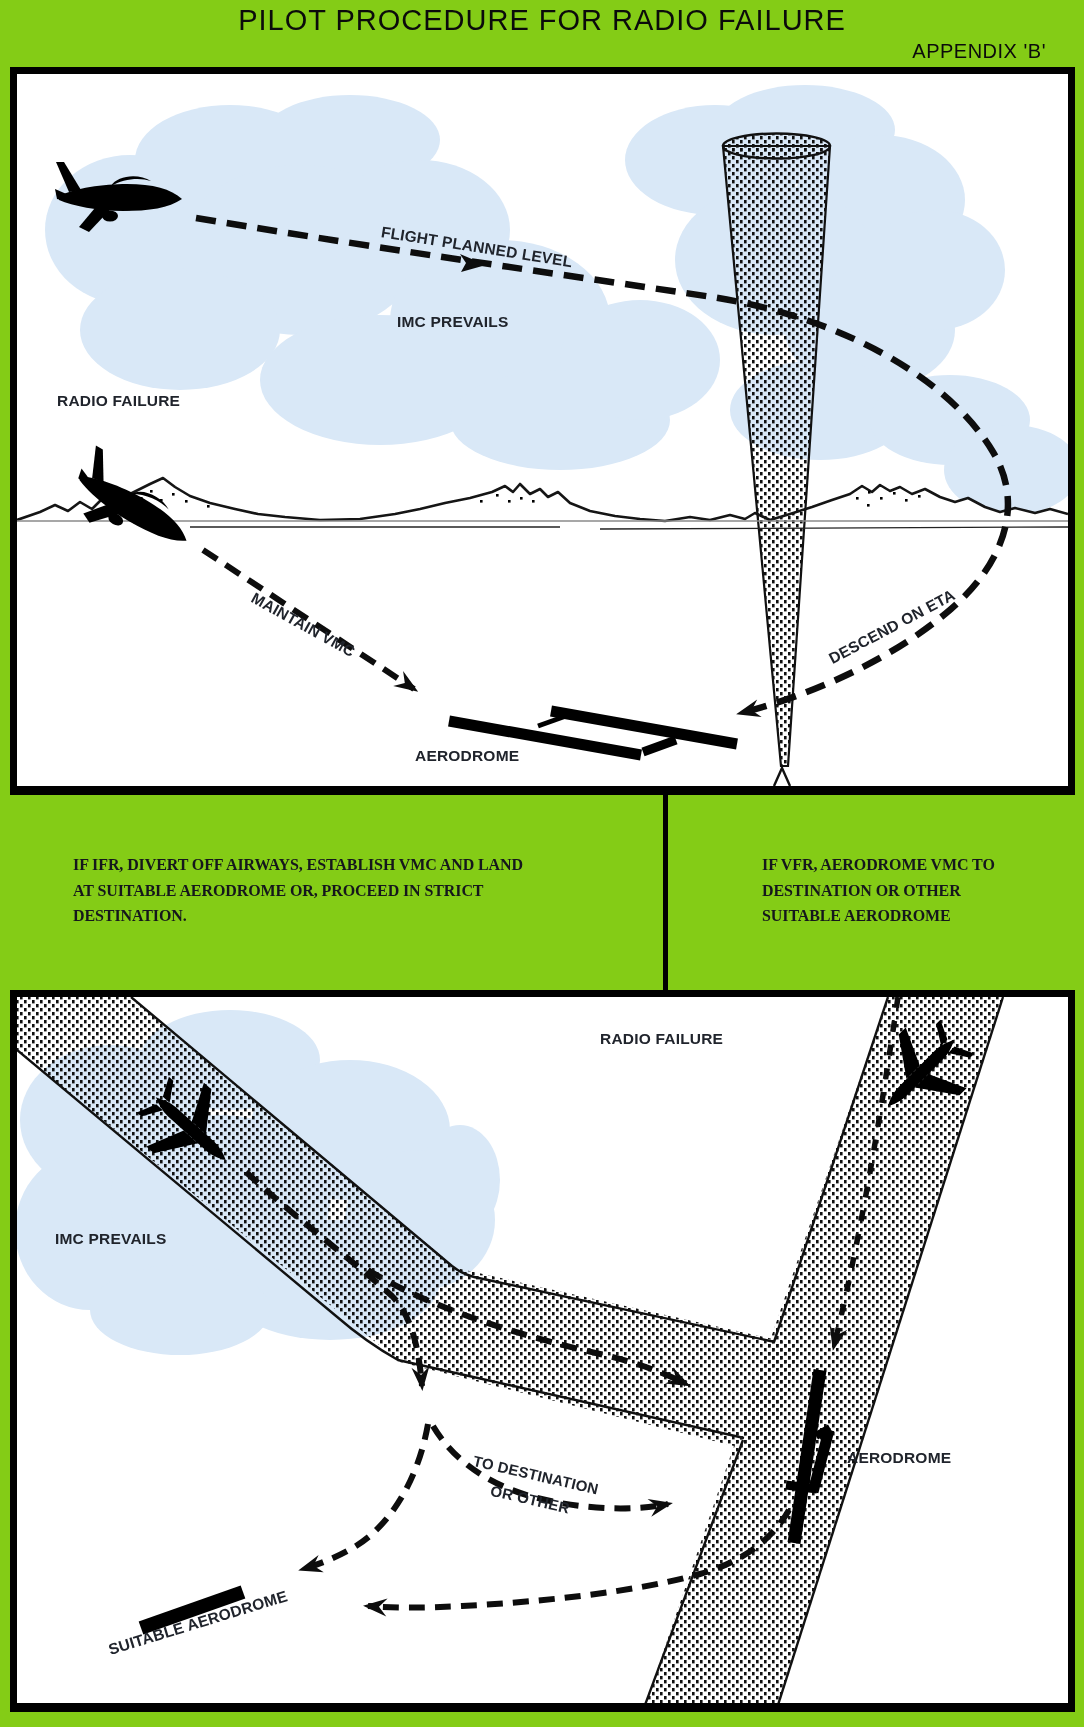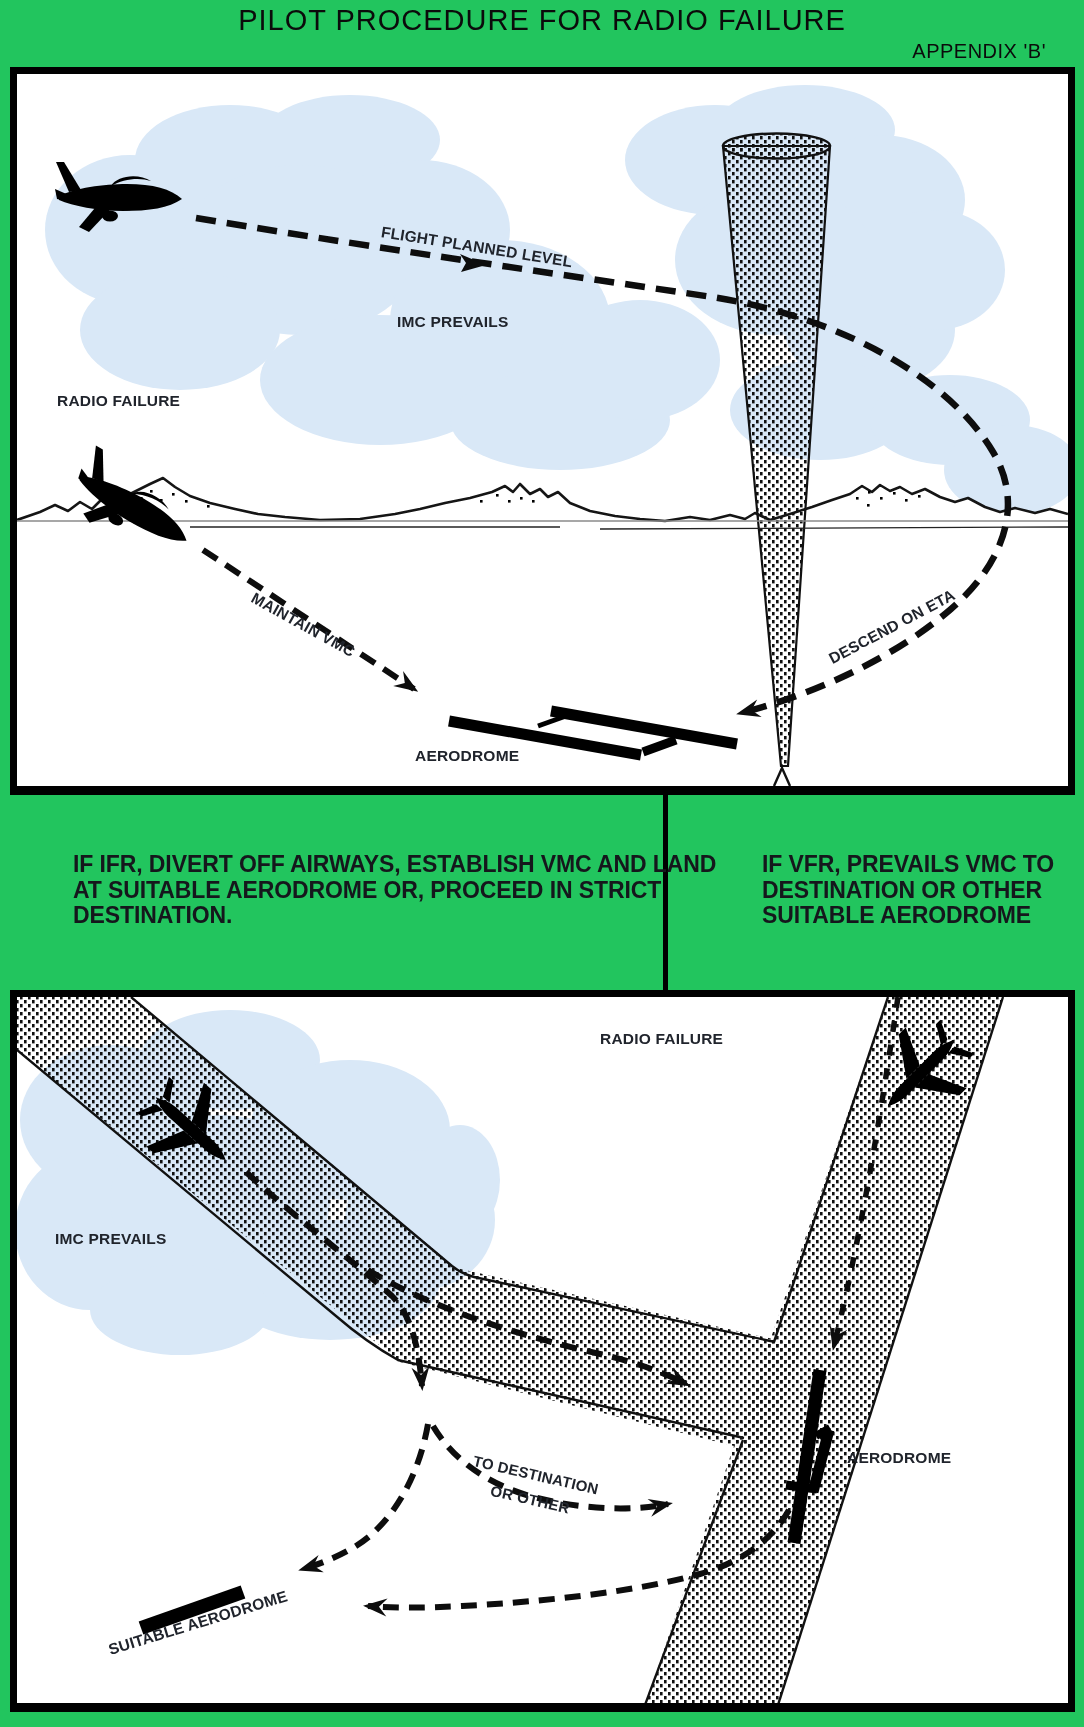--- a/index.html
+++ b/index.html
@@ -1,34 +1,34 @@
 <!DOCTYPE html>
 <html><head>
 <meta charset="utf-8">
 <style>
   html,body{margin:0;padding:0;background:#ffffff;}
   #stage{
-    position:relative;width:1084px;height:1727px;background:#22c55e;
+    position:relative;width:1084px;height:1727px;background:#84cc16;
     font-family:"Liberation Sans",sans-serif;color:#1a1c22;overflow:hidden;
   }
   .panel{position:absolute;box-sizing:border-box;border:7px solid #000;border-bottom-width:9px;background:#fff;}
   #panel-top{left:10px;top:67px;width:1065px;height:728px;}
   #panel-bottom{left:10px;top:990px;width:1065px;height:722px;}
   .panel svg{display:block;}
   .lbl{position:absolute;font-weight:700;font-size:15.5px;letter-spacing:.2px;color:#20242c;white-space:nowrap;}
   #title{position:absolute;left:0;top:4px;width:1084px;text-align:center;font-size:29px;font-weight:400;letter-spacing:1px;color:#0b0b0b;}
   #appendix{position:absolute;top:40px;right:38px;font-size:20px;font-weight:400;letter-spacing:.5px;color:#0b0b0b;}
   #lbl-fpl{left:380px;top:238px;width:192px;text-align:center;transform:rotate(9deg);transform-origin:center;}
   #lbl-imc-top{left:397px;top:313px;}
   #lbl-rf-top{left:57px;top:392px;}
   #lbl-mvmc{left:232px;top:616px;width:142px;text-align:center;transform:rotate(29deg);transform-origin:center;}
   #lbl-eta{left:808px;top:618px;width:168px;text-align:center;transform:rotate(-28deg);transform-origin:center;}
   #lbl-aero-top{left:415px;top:747px;}
   #divider{position:absolute;left:663px;top:792px;width:5px;height:200px;background:#000;}
-  .instr{position:absolute;font-weight:700;font-size:23px;line-height:25.5px;letter-spacing:-0.1px;color:#15171c;}
+  .instr{position:absolute;font-weight:700;font-size:16px;line-height:25.5px;letter-spacing:-0.1px;color:#15171c;font-family:Liberation Serif, serif;}
   #instr-ifr{left:73px;top:852px;}
   #instr-vfr{left:762px;top:852px;}
   .instr div{white-space:nowrap;}
   #lbl-rf-bot{left:600px;top:1030px;}
   #lbl-imc-bot{left:55px;top:1230px;}
   #lbl-todest{left:452px;top:1462px;width:162px;text-align:center;transform:rotate(13deg);transform-origin:center;font-size:15px;line-height:25px;}
   #lbl-aero-bot{left:847px;top:1449px;}
   #lbl-suit{left:100px;top:1614px;width:196px;text-align:center;transform:rotate(-17deg);transform-origin:center;}
 </style>
 </head>
@@ -139,21 +139,21 @@
   <div class="lbl" id="lbl-eta">DESCEND ON ETA</div>
   <div class="lbl" id="lbl-aero-top">AERODROME</div>
 
   <div id="divider"></div>
   <div class="instr" id="instr-ifr">
     <div>IF IFR, DIVERT OFF AIRWAYS, ESTABLISH VMC AND LAND</div>
     <div>AT SUITABLE AERODROME OR, PROCEED IN STRICT</div>
     <div>DESTINATION.</div>
   </div>
   <div class="instr" id="instr-vfr">
-    <div>IF VFR, PREVAILS VMC TO</div>
+    <div>IF VFR, AERODROME VMC TO</div>
     <div>DESTINATION OR OTHER</div>
     <div>SUITABLE AERODROME</div>
   </div>
 
   <div id="panel-bottom" class="panel">
     <svg width="1051" height="706" viewBox="17 997 1051 706">
       <defs>
         <pattern id="stippleB" width="8" height="8" patternUnits="userSpaceOnUse">
           <rect x="0" y="0" width="2.6" height="3.4" fill="#101010"></rect>
           <rect x="4" y="4" width="2.6" height="3.4" fill="#101010"></rect>

